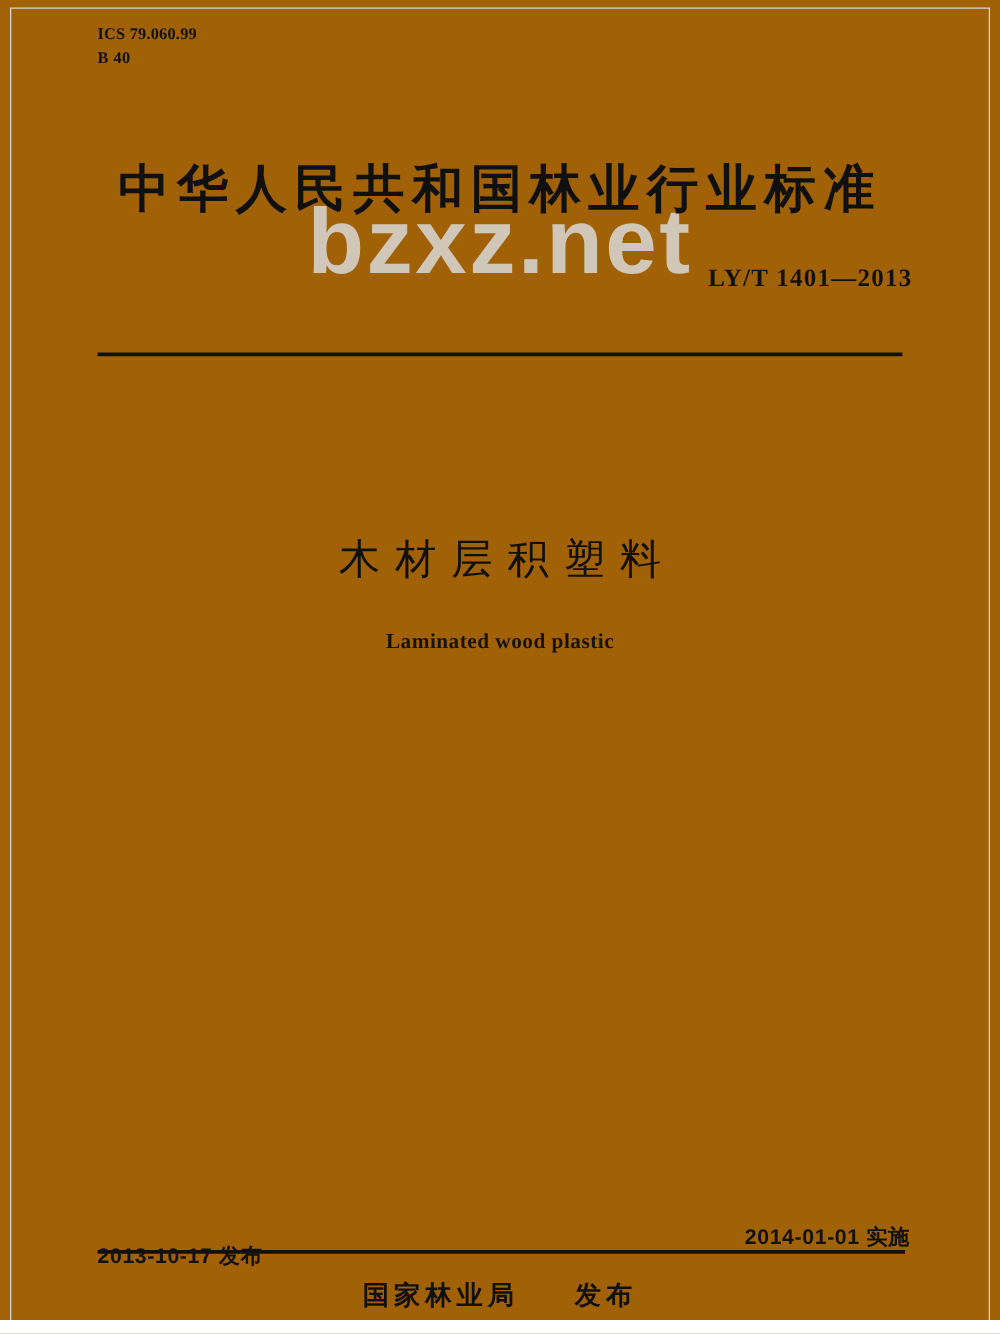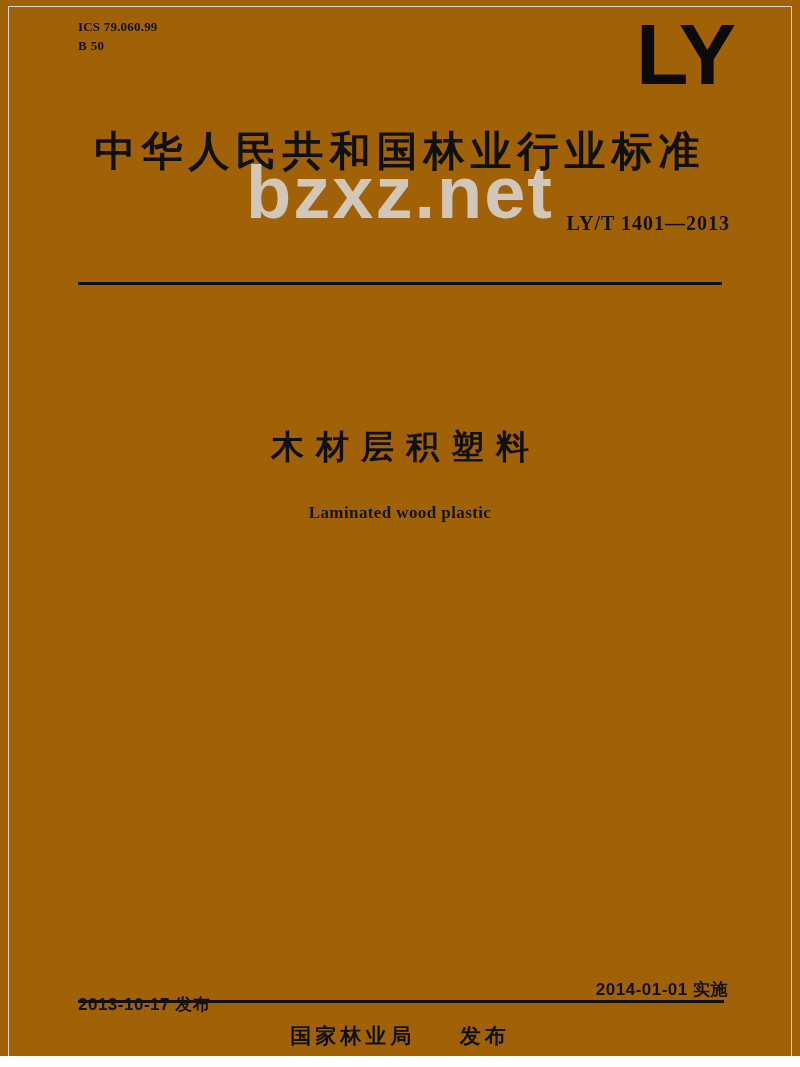--- a/index.html
+++ b/index.html
@@ -120,21 +120,21 @@
   }
 
   
   .doc-title-cn {
     position: absolute;
     left: 0;
     right: 0;
     top: 425px;
     text-align: center;
     font-family: "DejaVu Serif", serif;
-    font-weight: bold;
+    font-weight: normal;
     font-size: 33px;
     letter-spacing: 12px;
     text-indent: 12px;
     color: #101010;
   }
   .doc-title-en {
     position: absolute;
     left: 0;
     right: 0;
     top: 503px;
@@ -193,24 +193,23 @@
 </style>
 </head>
 <body>
 
 <div class="page">
 
   <div class="scan-border"></div>
 
   <div class="ics-block">
     <div class="ics-line1">ICS 79.060.99</div>
-    <div class="ics-line2">B 50</div>
+    <div class="ics-line2">B 40</div>
   </div>
 
-  <div class="ly-logo">LY</div>
 
   <div class="watermark">bzxz.net</div>
 
   <div class="cn-title">中华人民共和国林业行业标准</div>
 
   <div class="std-no">LY/T 1401—2013</div>
 
   <div class="rule-top"></div>
 
   <div class="doc-title-cn">木材层积塑料</div>

